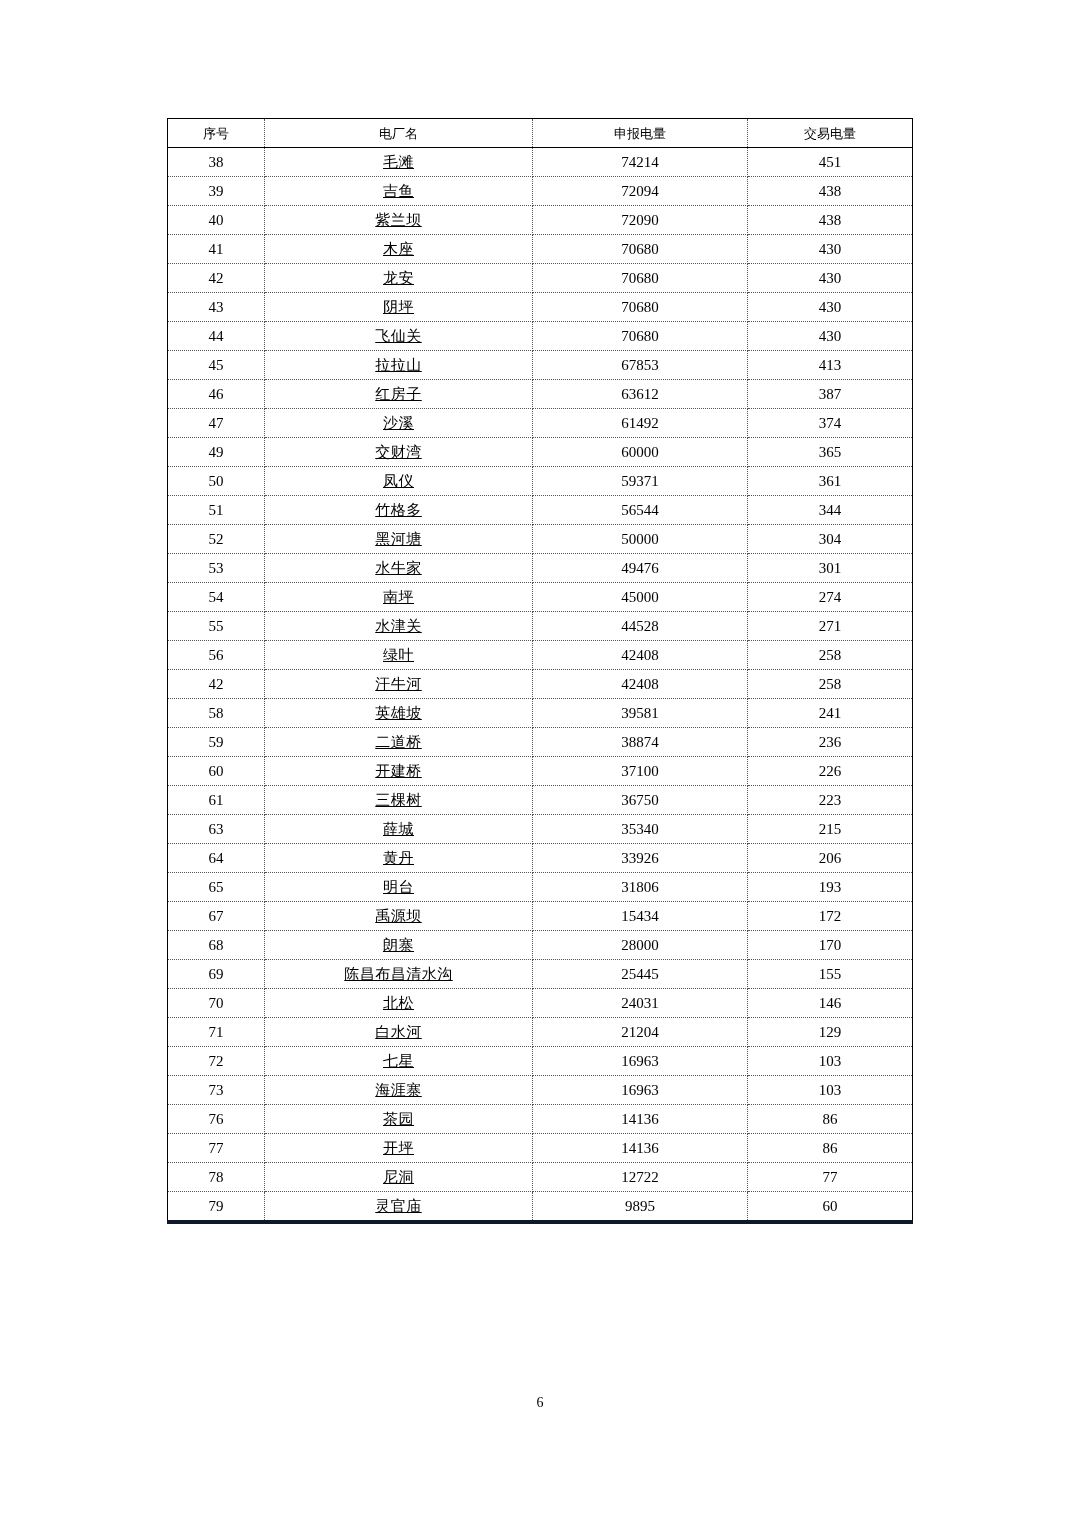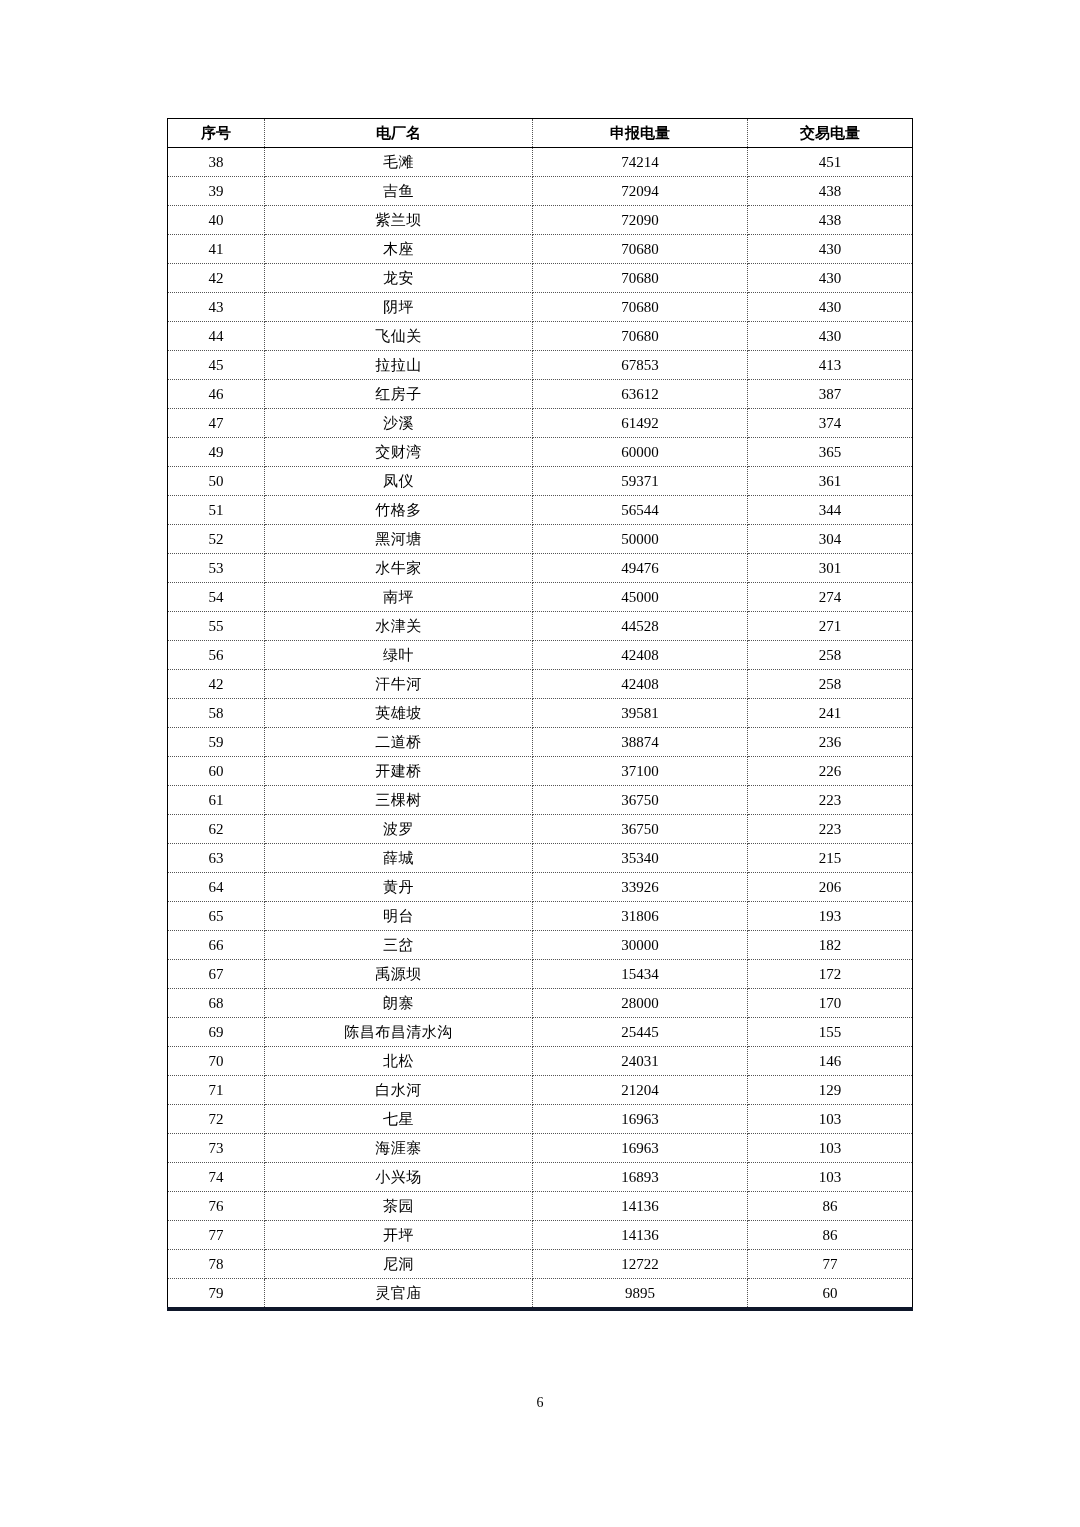--- a/index.html
+++ b/index.html
@@ -31,22 +31,22 @@
   table.data-table td {
     border: 1px dotted #555;
     text-align: center;
     vertical-align: middle;
     font-size: 15px;
     line-height: 1;
     height: 28px;
     padding: 0;
   }
   table.data-table thead th {
-    font-weight: bold;
-    font-size: 15px;
+    font-weight: normal;
+    font-size: 13px;
     border-top: 1px solid #000;
     border-bottom: 1px solid #000;
   }
   table.data-table th:first-child,
   table.data-table td:first-child {
     border-left: 1px solid #000;
   }
   table.data-table th:last-child,
   table.data-table td:last-child {
     border-right: 1px solid #000;
@@ -54,20 +54,21 @@
   table.data-table tbody tr:last-child td {
     border-bottom: 4px solid #0f172a;
   }
   col.c-idx { width: 97px; }
   col.c-name { width: 268px; }
   col.c-declared { width: 215px; }
   col.c-traded { width: 165px; }
   .plant-name {
     font-size: 15px;
     letter-spacing: 0.5px;
+    text-decoration: underline;
   }
   .page-number {
     position: absolute;
     left: 0;
     right: 0;
     top: 1395px;
     text-align: center;
     font-size: 14px;
     font-family: "Liberation Serif", "DejaVu Serif", serif;
   }
@@ -224,50 +225,38 @@
           <td>37100</td>
           <td>226</td>
         </tr>
         <tr>
           <td>61</td>
           <td class="plant-name">三棵树</td>
           <td>36750</td>
           <td>223</td>
         </tr>
         <tr>
-          <td>62</td>
-          <td class="plant-name">波罗</td>
-          <td>36750</td>
-          <td>223</td>
-        </tr>
-        <tr>
           <td>63</td>
           <td class="plant-name">薛城</td>
           <td>35340</td>
           <td>215</td>
         </tr>
         <tr>
           <td>64</td>
           <td class="plant-name">黄丹</td>
           <td>33926</td>
           <td>206</td>
         </tr>
         <tr>
           <td>65</td>
           <td class="plant-name">明台</td>
           <td>31806</td>
           <td>193</td>
         </tr>
         <tr>
-          <td>66</td>
-          <td class="plant-name">三岔</td>
-          <td>30000</td>
-          <td>182</td>
-        </tr>
-        <tr>
           <td>67</td>
           <td class="plant-name">禹源坝</td>
           <td>15434</td>
           <td>172</td>
         </tr>
         <tr>
           <td>68</td>
           <td class="plant-name">朗寨</td>
           <td>28000</td>
           <td>170</td>
@@ -293,26 +282,20 @@
         <tr>
           <td>72</td>
           <td class="plant-name">七星</td>
           <td>16963</td>
           <td>103</td>
         </tr>
         <tr>
           <td>73</td>
           <td class="plant-name">海涯寨</td>
           <td>16963</td>
-          <td>103</td>
-        </tr>
-        <tr>
-          <td>74</td>
-          <td class="plant-name">小兴场</td>
-          <td>16893</td>
           <td>103</td>
         </tr>
         <tr>
           <td>76</td>
           <td class="plant-name">茶园</td>
           <td>14136</td>
           <td>86</td>
         </tr>
         <tr>
           <td>77</td>

